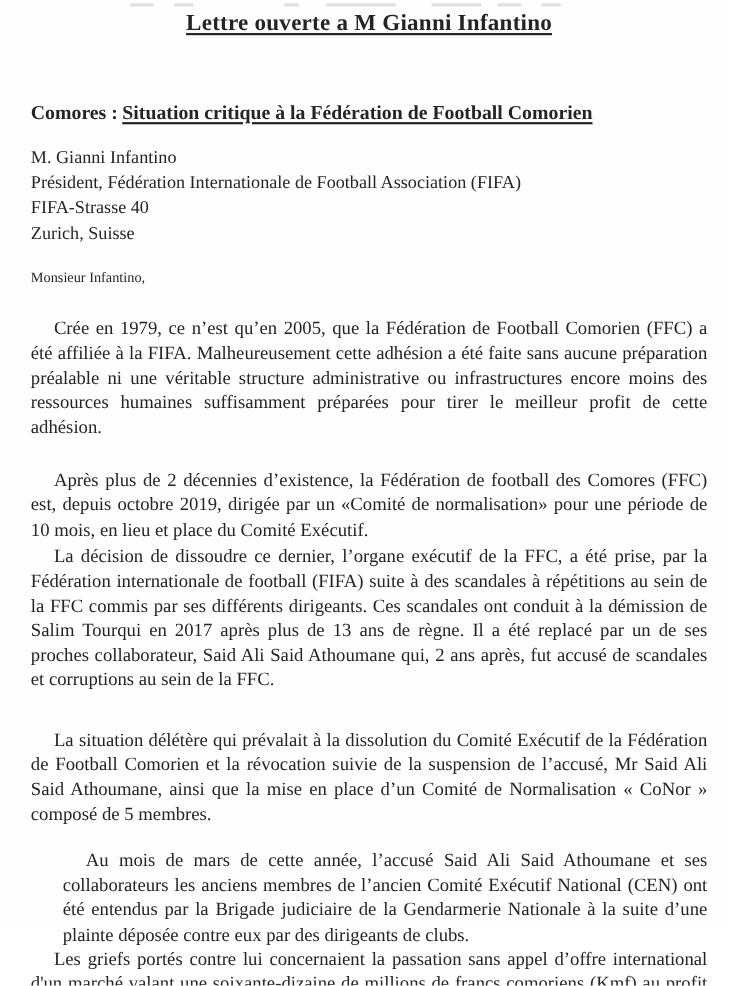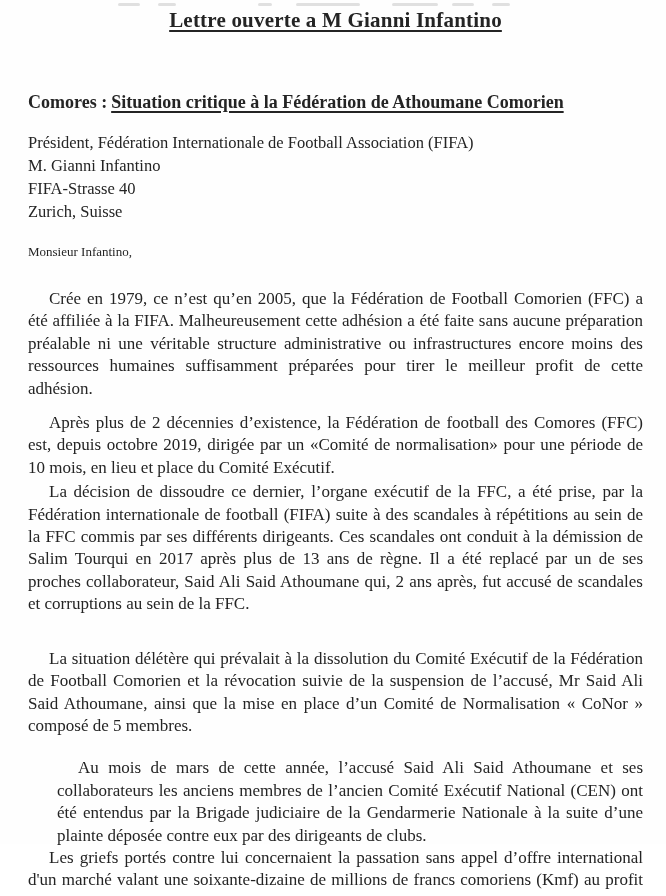--- a/index.html
+++ b/index.html
@@ -75,21 +75,21 @@
   }
   .letter-body {
     margin-top: 25px;
     font-size: 17px;
     line-height: 22.4px;
     text-align: justify;
   }
   .letter-body p {
     text-indent: 21px;
   }
-  .p2 { margin-top: 12px; }
+  .p2 { margin-top: 26px; }
   .p3 { margin-top: 2px; }
   .p4 { margin-top: 32px; }
   .p5 { margin-top: 20px; margin-left: 29px; }
   .p6 { margin-top: 0; }
 </style>
 </head>
 <body>
 
 <div class="page">
 
@@ -101,26 +101,26 @@
     <span style="left:392px; width:46px;"></span>
     <span style="left:452px; width:22px;"></span>
     <span style="left:492px; width:18px;"></span>
   </div>
 
   <div class="content">
 
     <h1 class="title"><span class="underlined">Lettre ouverte a M Gianni Infantino</span></h1>
 
     <div class="subject">
-      <span class="subject-label">Comores :</span><span class="subject-text">Situation critique à la Fédération de Athoumane Comorien</span>
+      <span class="subject-label">Comores :</span><span class="subject-text">Situation critique à la Fédération de Football Comorien</span>
     </div>
 
     <div class="address">
+      <div>M. Gianni Infantino</div>
       <div>Président, Fédération Internationale de Football Association (FIFA)</div>
-      <div>M. Gianni Infantino</div>
       <div>FIFA-Strasse 40</div>
       <div>Zurich, Suisse</div>
     </div>
 
     <p class="salutation">Monsieur Infantino,</p>
 
     <div class="letter-body">
       <p class="p1">Crée en 1979, ce n’est qu’en 2005, que la Fédération de Football Comorien (FFC) a été affiliée à la FIFA. Malheureusement cette adhésion a été faite sans aucune préparation préalable ni une véritable structure administrative ou infrastructures encore moins des ressources humaines suffisamment préparées pour tirer le meilleur profit de cette adhésion.</p>
       <p class="p2">Après plus de 2 décennies d’existence, la Fédération de football des Comores (FFC) est, depuis octobre 2019, dirigée par un «Comité de normalisation» pour une période de 10 mois, en lieu et place du Comité Exécutif.</p>
       <p class="p3">La décision de dissoudre ce dernier, l’organe exécutif de la FFC, a été prise, par la Fédération internationale de football (FIFA) suite à des scandales à répétitions au sein de la FFC commis par ses différents dirigeants. Ces scandales ont conduit à la démission de Salim Tourqui en 2017 après plus de 13 ans de règne. Il a été replacé par un de ses proches collaborateur, Said Ali Said Athoumane qui, 2 ans après, fut accusé de scandales et corruptions au sein de la FFC.</p>

